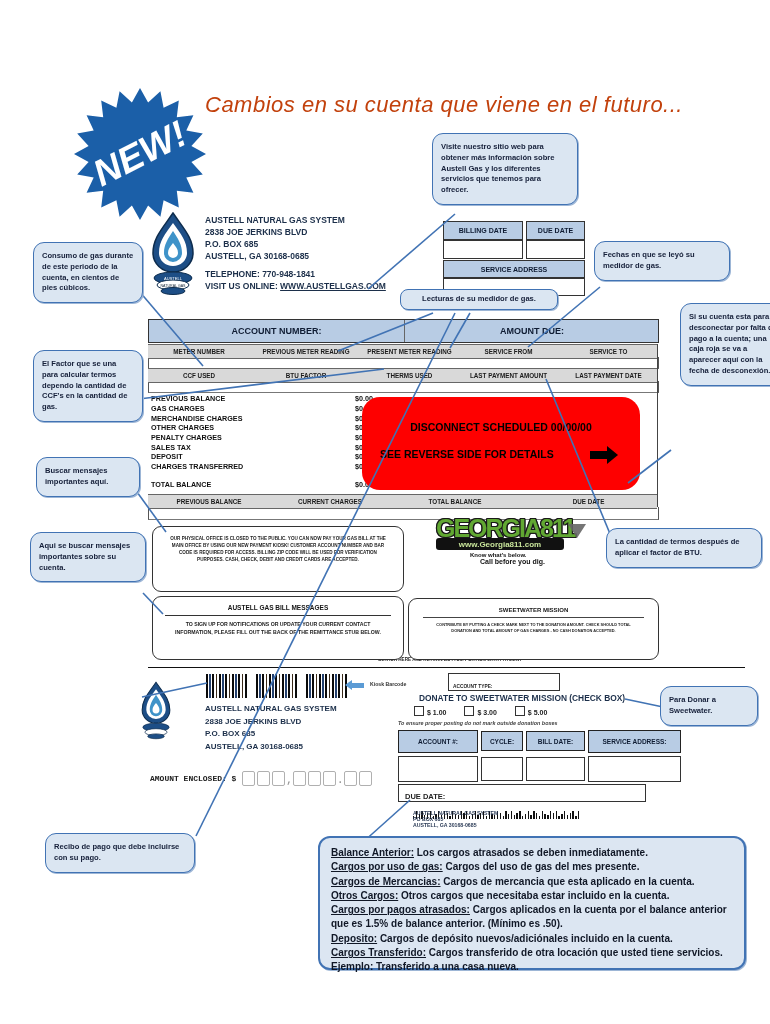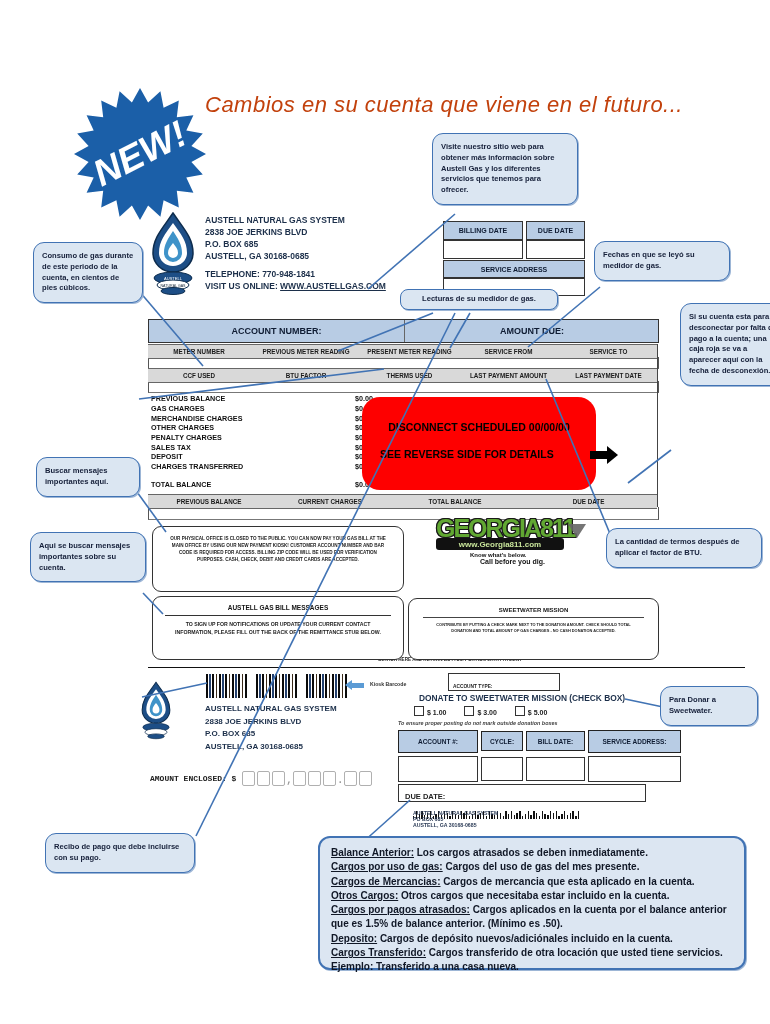--- a/index.html
+++ b/index.html
@@ -17,21 +17,21 @@
   .emptybox{position:absolute;background:#fff;border:1.2px solid #333;}
   
   .grayrow{position:absolute;background:#d9d9d9;border-top:1px solid #666;border-bottom:1px solid #666;
            display:flex;z-index:1;}
   .grayrow .cell{font-size:6.3px;font-weight:700;color:#1a1a1a;display:flex;align-items:center;justify-content:center;}
   .whiterow{position:absolute;background:#fff;border-left:1px solid #555;border-right:1px solid #555;border-bottom:1px solid #777;}
   .chgrow{position:absolute;left:148px;width:509px;height:10px;font-size:7.2px;font-weight:700;color:#101010;}
   .chgrow .lbl{position:absolute;left:3px;top:0;}
   .chgrow .val{position:absolute;left:207px;top:0;}
   
-  .redbox{position:absolute;left:362px;top:397px;width:234px;height:93px;background:#fe0000;border-radius:18px;z-index:2;}
+  .redbox{position:absolute;left:362px;top:397px;width:278px;height:93px;background:#fe0000;border-radius:18px;z-index:2;}
   .redbox .l1{position:absolute;left:0;right:0;top:24px;text-align:center;font-size:10.5px;font-weight:800;color:#000;}
   .redbox .l2{position:absolute;left:18px;top:51px;font-size:10.5px;font-weight:800;color:#000;}
   .arrow-r{position:absolute;left:228px;top:54px;width:18px;height:8px;background:#000;}
   .arrow-r::after{content:'';position:absolute;right:-10px;top:-5px;border-left:11px solid #000;
                   border-top:9px solid transparent;border-bottom:9px solid transparent;}
   
   .msgbox{position:absolute;background:#fff;border:1.3px solid #333;border-radius:9px;z-index:1;}
   .micro{font-size:4.6px;font-weight:600;color:#222;line-height:1.55;text-align:center;}
   
   .stub-lbl{background:#b8cce4;border:1.5px solid #222;position:absolute;display:flex;align-items:center;justify-content:center;
@@ -296,19 +296,20 @@
       <line x1="663" y1="707" x2="625" y2="699"></line>
       <line x1="410" y1="800" x2="362" y2="843"></line>
     </g>
   </svg>
 
   <div class="callout" style="left:432px;top:133px;width:128px;"><span>Visite nuestro sitio web para obtener más información sobre Austell Gas y los diferentes servicios que tenemos para ofrecer.</span></div>
   <div class="callout" style="left:33px;top:242px;width:92px;"><span>Consumo de gas durante de este periodo de la cuenta, en cientos de pies cúbicos.</span></div>
   <div class="callout" style="left:594px;top:241px;width:118px;"><span>Fechas en que se leyó su medidor de gas.</span></div>
   <div class="callout pill" style="left:400px;top:289px;width:140px;"><span>Lecturas de su medidor de gas.</span></div>
   <div class="callout" style="left:652px;top:303px;width:92px;margin-left:28px;"><span>Si su cuenta esta para desconectar por falta de pago a la cuenta; una caja roja se va a aparecer aquí con la fecha de desconexión.</span></div>
+  <div class="callout" style="left:33px;top:350px;width:92px;"><span>El Factor que se una para calcular termos dependo la cantidad de CCF's en la cantidad de gas.</span></div>
   <div class="callout" style="left:36px;top:457px;width:86px;"><span>Buscar mensajes importantes aquí.</span></div>
   <div class="callout" style="left:30px;top:532px;width:98px;"><span>Aqui se buscar mensajes importantes sobre su cuenta.</span></div>
   <div class="callout" style="left:606px;top:528px;width:138px;"><span>La cantidad de termos después de aplicar el factor de BTU.</span></div>
   <div class="callout" style="left:660px;top:686px;width:80px;"><span>Para Donar a Sweetwater.</span></div>
   <div class="callout" style="left:45px;top:833px;width:132px;"><span>Recibo de pago que debe incluirse con su pago.</span></div>
 
 </div>
 
 </body></html>

